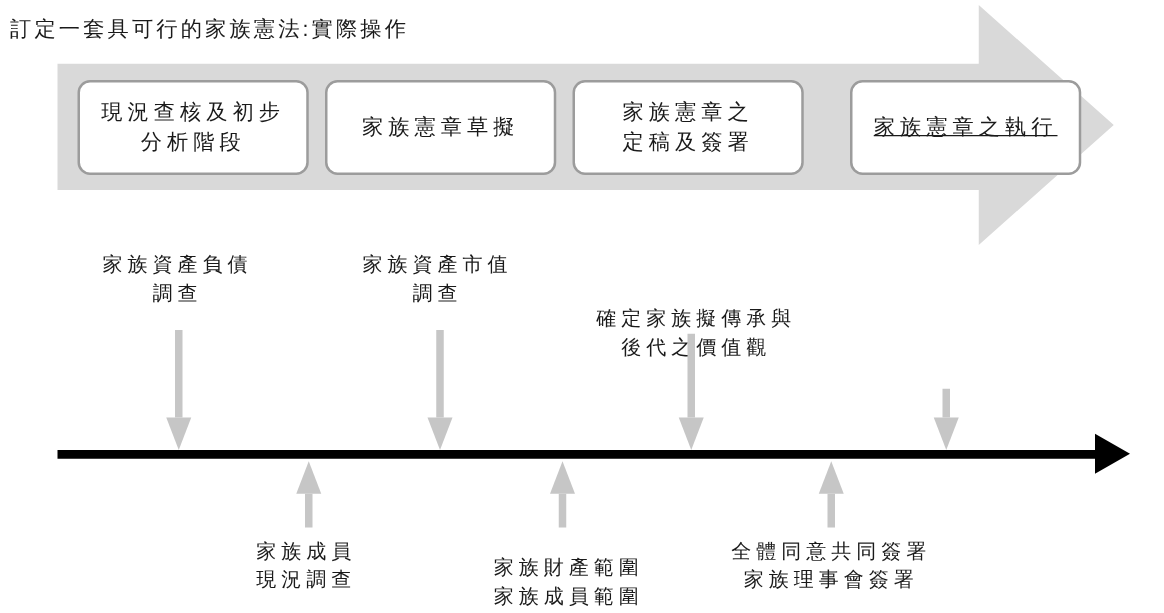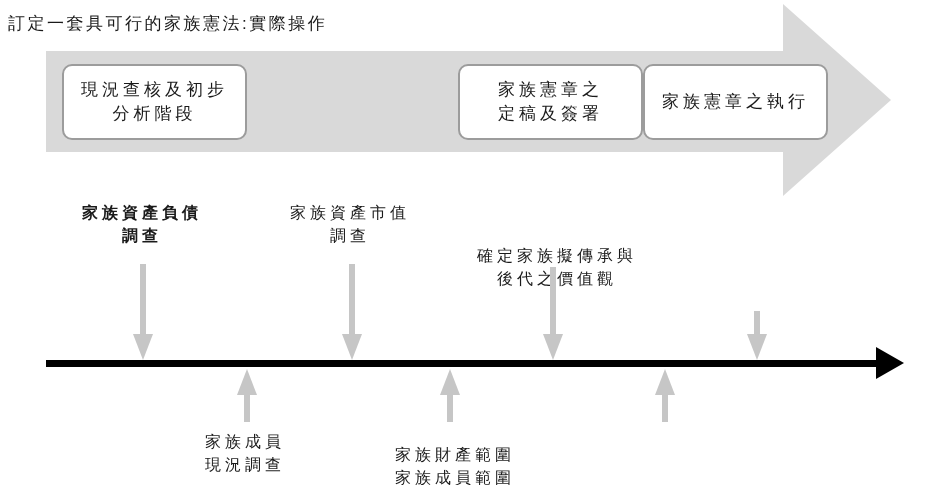--- a/index.html
+++ b/index.html
@@ -19,21 +19,21 @@
   }
   .big-arrow{position:absolute; left:0; top:0;}
   .stage-box{
     position:absolute; top:64px; width:185px; height:76px;
     background:var(--box-fill); border:2px solid var(--box-border); border-radius:10px;
     box-sizing:border-box;
     display:flex; align-items:center; justify-content:center;
     text-align:center; font-size:17px; line-height:24px; letter-spacing:4px;
     white-space:pre-line;
   }
-  .stage-1{left:62px;} .stage-2{left:260px;} .stage-3{left:458px;text-align:center;} .stage-4{left:643px;}
+  .stage-1{left:62px;} .stage-2{left:260px;} .stage-3{left:458px;text-align:center;} .stage-4{left:680px;text-decoration:underline;}
   .milestone{
     position:absolute; text-align:center; font-size:16px; line-height:23px;
     letter-spacing:4px; white-space:pre-line;
   }
   .arr{position:absolute; width:20px; display:flex; flex-direction:column; align-items:center;}
   .arr .stem{width:6px; flex:1; background:var(--small-arrow);}
   .head-down{width:0;height:0;border-left:10px solid transparent;border-right:10px solid transparent;border-top:26px solid var(--small-arrow);}
   .head-up{width:0;height:0;border-left:10px solid transparent;border-right:10px solid transparent;border-bottom:26px solid var(--small-arrow);}
   .timeline-bar{position:absolute; left:46px; top:360px; width:832px; height:7px; background:var(--timeline);}
   .timeline-head{
@@ -48,25 +48,26 @@
 <div class="canvas">
 
   <div class="title">訂定一套具可行的家族憲法:實際操作</div>
 
   <svg class="big-arrow" width="931" height="220" viewBox="0 0 931 220">
     <polygon points="46,51 783,51 783,4 891,100 783,196 783,152 46,152" fill="#d9d9d9"></polygon>
   </svg>
 
   <div class="stage-box stage-1">現況查核及初步
 分析階段</div>
+  <div class="stage-box stage-2">家族憲章草擬</div>
   <div class="stage-box stage-3">家族憲章之
 定稿及簽署</div>
   <div class="stage-box stage-4">家族憲章之執行</div>
 
-  <div class="milestone" style="left:42px;  width:200px; top:201px;font-weight:bold;">家族資產負債
+  <div class="milestone" style="left:42px;  width:200px; top:201px;">家族資產負債
 調查</div>
   <div class="milestone" style="left:250px; width:200px; top:201px;">家族資產市值
 調查</div>
   <div class="milestone" style="left:447px; width:220px; top:201px;margin-top:43px;">確定家族擬傳承與
 後代之價值觀</div>
 
   <div class="arr" style="left:133px; top:264px; height:96px;">
     <div class="stem"></div>
     <div class="head-down"></div>
   </div>
@@ -96,14 +97,16 @@
   </div>
   <div class="arr" style="left:655px; top:369px; height:53px;">
     <div class="head-up"></div>
     <div class="stem"></div>
   </div>
 
   <div class="milestone" style="left:145px; width:200px; top:430px;">家族成員
 現況調查</div>
   <div class="milestone" style="left:355px; width:200px; top:430px;margin-top:13px;">家族財產範圍
 家族成員範圍</div>
+  <div class="milestone" style="left:545px; width:240px; top:430px;">全體同意共同簽署
+家族理事會簽署</div>
 
 </div>
 
 </body></html>

